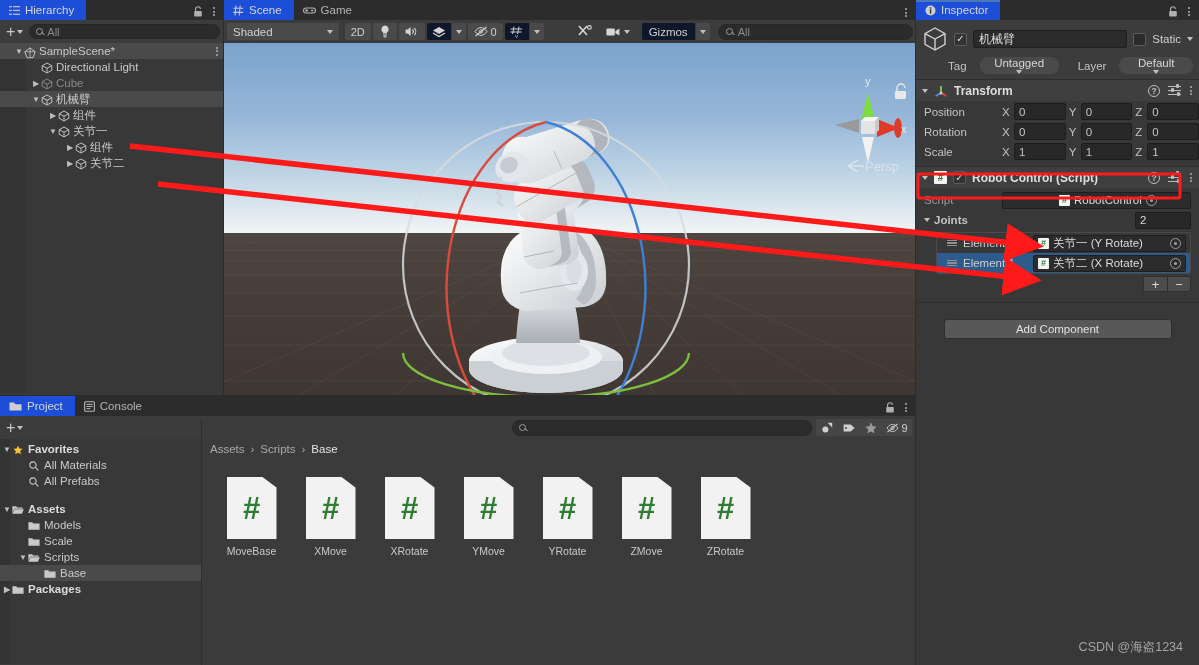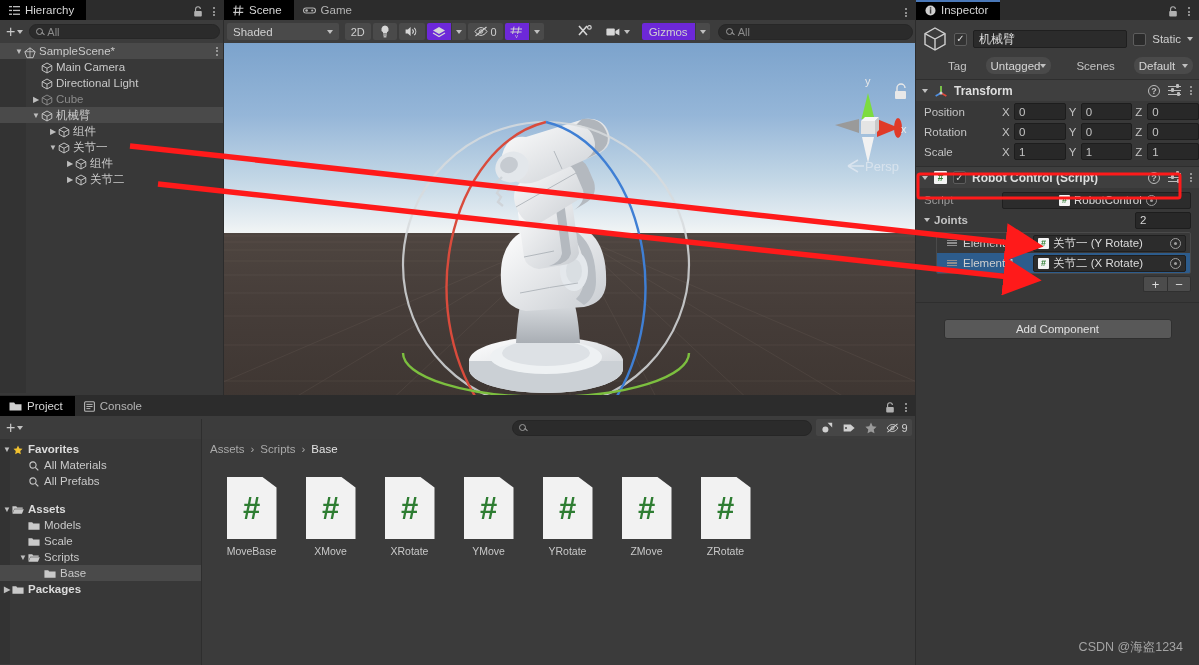--- a/index.html
+++ b/index.html
@@ -17,21 +17,21 @@
   .panel { position:absolute; background:#383838; }
   .tabbar {
     height:20px; background:#2c2c2c; display:flex; align-items:flex-end;
     position:relative;
   }
   .tab {
     height:20px; display:flex; align-items:center; gap:5px;
     padding:0 12px 0 9px; font-size:11.5px; color:#b4b4b4;
     background:#2c2c2c; position:relative;
   }
-  .tab.active { background:#000000; color:#d6d6d6; }
+  .tab.active { background:#1d4ed8; color:#d6d6d6; }
   .tab.active.blueline::before{
     content:""; position:absolute; left:0; right:0; top:0; height:2px; background:#4a78b8;
   }
   .tabbar .right-icons{
     margin-left:auto; display:flex; align-items:center; gap:9px;
     padding:0 8px 3px 0; color:#b0b0b0;
   }
   .kebab { letter-spacing:0; font-size:13px; line-height:10px; width:4px;
            display:flex; flex-direction:column; align-items:center; gap:1.5px;}
   .kebab i{ display:block; width:2px;height:2px;border-radius:50%;background:#b0b0b0; }
@@ -67,21 +67,21 @@
 
   
   #scene{ left:224px; top:0; width:692px; height:396px; }
   .s-toolbar{ height:23px; background:#3c3c3c; display:flex; align-items:center;
               gap:0px; padding:0 3px; }
   .tbtn{ height:17px; background:#4a4a4a; border-radius:2px; display:flex;
          align-items:center; justify-content:center; color:#cfcfcf; font-size:11px;
          padding:0 6px; margin-right:2px; }
   .tbtn.flat{ background:transparent; }
   .tb-split{ display:flex; margin-right:2px; }
-  .tb-split .a{ height:17px;background:#6d28d9;border-radius:2px 0 0 2px;display:flex;align-items:center;justify-content:center;padding:0 5px; }
+  .tb-split .a{ height:17px;background:#0f172a;border-radius:2px 0 0 2px;display:flex;align-items:center;justify-content:center;padding:0 5px; }
   .tb-split .b{ height:17px;background:#4a4a4a;border-radius:0 2px 2px 0;display:flex;align-items:center;justify-content:center;padding:0 4px;border-left:1px solid #3a3a3a; }
   .shaded-dd{
     width:112px;height:17px;background:#4a4a4a;border-radius:2px;
     display:flex;align-items:center;justify-content:space-between;
     padding:0 6px;font-size:11.5px;color:#d0d0d0;margin-right:6px;
   }
   .s-search{
     width:196px;height:16px;background:#2b2b2b;border-radius:8px;
     display:flex;align-items:center;gap:5px;padding:0 7px;color:#8a8a8a;font-size:11px;
     border:1px solid #272727; margin-left:6px;
@@ -96,24 +96,24 @@
   
   #inspector{ left:916px; top:0; width:283px; height:665px; background:#383838; }
   .i-head{ background:#3c3c3c; padding:6px 6px 5px 6px; }
   .i-row1{ display:flex; align-items:center; gap:6px; }
   .objfield{
     flex:1; height:18px; background:#2b2b2b; border:1px solid #1f1f1f; border-radius:2px;
     display:flex; align-items:center; padding:0 5px; font-size:12px; color:#dcdcdc;
   }
   .chk{ width:13px;height:13px;background:#333;border:1px solid #5d5d5d;border-radius:2px;
         display:flex;align-items:center;justify-content:center;color:#ddd;font-size:10px;line-height:1;}
-  .i-row2{ display:flex; align-items:center; gap:19px; margin-top:5px; font-size:11.5px; color:#c3c3c3; }
+  .i-row2{ display:flex; align-items:center; gap:13px; margin-top:5px; font-size:11.5px; color:#c3c3c3; }
   .dd{
     height:17px;background:#4a4a4a;border-radius:8px;display:flex;align-items:center;
-    justify-content:space-between;padding:0 5px;font-size:11.5px;color:#d6d6d6;
+    justify-content:space-between;padding:0 5px;font-size:11.5px;color:#d6d6d6;flex-direction:column;
   }
   .compheader{
     height:22px; background:#3f3f3f; display:flex; align-items:center; gap:6px;
     padding:0 6px; border-top:1px solid #2e2e2e;
   }
   .comp-title{ font-size:12px;font-weight:bold;color:#dedede; }
   .comp-icons{ margin-left:auto; display:flex; align-items:center; gap:8px; color:#c0c0c0;}
   .qmark{ width:12px;height:12px;border-radius:50%;border:1.3px solid #bdbdbd;
           font-size:9px;display:flex;align-items:center;justify-content:center;color:#bdbdbd;font-weight:bold;}
   .sliders{ width:13px;height:11px;position:relative; }
@@ -240,29 +240,20 @@
             <svg class="sceneicon" viewBox="0 0 14 14">
               <path d="M7 1 L13 5.5 L10.5 12.5 L3.5 12.5 L1 5.5 Z" fill="none" stroke="#c9c9c9" stroke-width="1.1"></path>
               <path d="M7 1 L7 12.5 M1 5.5 L13 5.5" stroke="#c9c9c9" stroke-width="0.9"></path>
             </svg>
             <span>SampleScene*</span>
             <span class="kebab2">
               <i></i>
               <i></i>
               <i></i>
             </span>
-          </div>
-          <div class="h-row">
-            <span style="display:inline-block;width:31px"></span>
-            <span class="twisty"></span>
-            <svg class="cubeicon" viewBox="0 0 14 14">
-              <path d="M7 1.2 L12.6 4.3 V9.7 L7 12.8 L1.4 9.7 V4.3 Z" fill="none" stroke="#c9c9c9" stroke-width="1.1"></path>
-              <path d="M1.4 4.3 L7 7.3 L12.6 4.3 M7 7.3 V12.8" fill="none" stroke="#c9c9c9" stroke-width="1.1"></path>
-            </svg>
-            <span>Main Camera</span>
           </div>
           <div class="h-row">
             <span style="display:inline-block;width:31px"></span>
             <span class="twisty"></span>
             <svg class="cubeicon" viewBox="0 0 14 14">
               <path d="M7 1.2 L12.6 4.3 V9.7 L7 12.8 L1.4 9.7 V4.3 Z" fill="none" stroke="#c9c9c9" stroke-width="1.1"></path>
               <path d="M1.4 4.3 L7 7.3 L12.6 4.3 M7 7.3 V12.8" fill="none" stroke="#c9c9c9" stroke-width="1.1"></path>
             </svg>
             <span>Directional Light</span>
           </div>
@@ -570,21 +561,21 @@
         <span class="chk" style="background:#2b2b2b"></span>
         <span style="font-size:11.5px;color:#cfcfcf">Static</span>
         <span class="caretdn"></span>
       </div>
       <div class="i-row2">
         <span style="margin-left:26px">Tag</span>
         <div class="dd" style="width:84px">
           <span>Untagged</span>
           <span class="caretdn"></span>
         </div>
-        <span style="margin-left:6px">Scenes</span>
+        <span style="margin-left:6px">Layer</span>
         <div class="dd" style="width:78px">
           <span>Default</span>
           <span class="caretdn"></span>
         </div>
       </div>
     </div>
 
     <div class="compheader">
       <span class="caretdn" style="transform:rotate(0deg)"></span>
       <svg width="14" height="14" viewBox="0 0 14 14">

